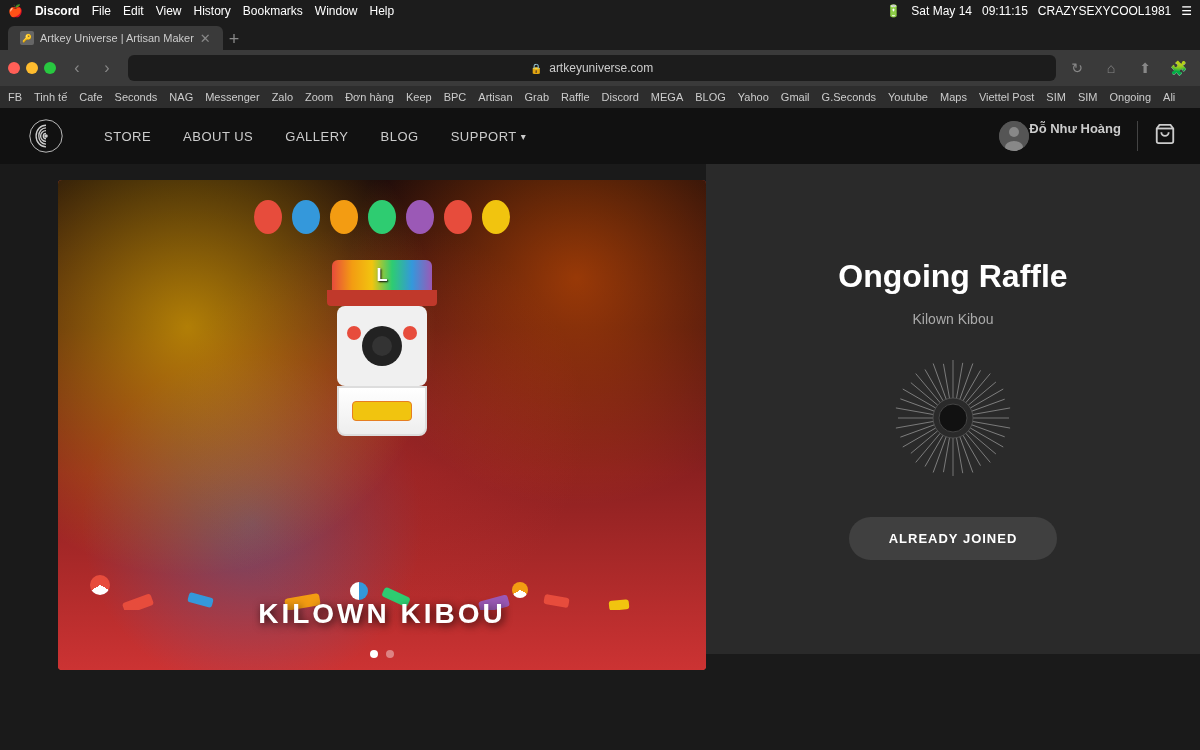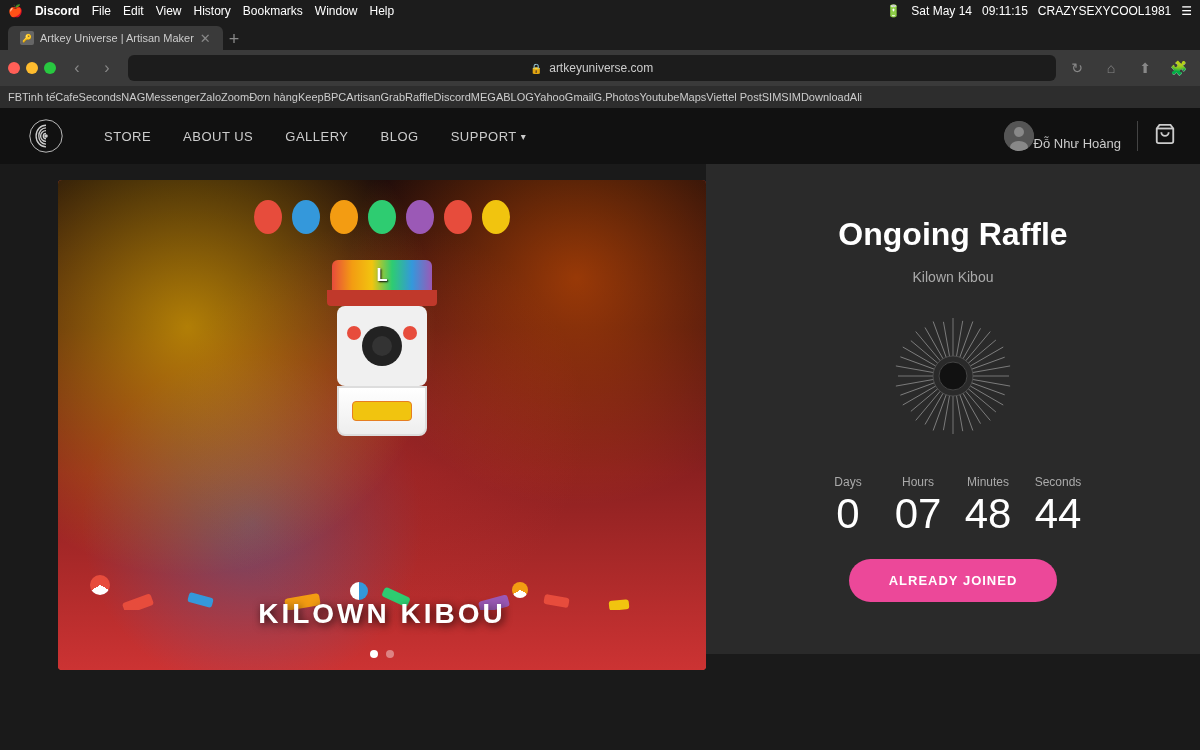--- a/index.html
+++ b/index.html
@@ -62,20 +62,21 @@
       color: #888;
       font-size: 14px;
       cursor: pointer;
     }
     .bookmarks-bar {
       height: 22px;
       background: #2d2d2d;
       display: flex;
       align-items: center;
       padding: 0 8px;
+      gap: 12px;
       font-size: 11px;
       color: #ccc;
       overflow: hidden;
     }
     .bookmark-item { cursor: pointer; white-space: nowrap; }
 
     
     .tab-bar {
       height: 28px;
       background: #1c1c1c;
@@ -134,24 +135,25 @@
       text-decoration: none;
     }
     .nav-link-support { display: flex; align-items: center; gap: 4px; }
     .nav-right {
       display: flex;
       align-items: center;
       gap: 16px;
     }
     .user-area {
       display: flex;
-      align-items: flex-end;
+      align-items: flex-start;
       gap: 0;
       color: #ccc;
       font-size: 13px;
+      font-weight: bold;
     }
     .avatar {
       width: 30px; height: 30px;
       border-radius: 50%;
       background: #555;
       overflow: hidden;
       display: flex; align-items: center; justify-content: center;
       font-size: 12px; color: #fff;
     }
     .divider { width: 1px; height: 30px; background: #444; }
@@ -267,21 +269,21 @@
     .countdown-value {
       color: #fff;
       font-size: 42px;
       font-weight: 300;
       line-height: 1;
       min-width: 50px;
       text-align: center;
     }
 
     .join-btn {
-      background: #ec4899;
+      background: #404040;
       color: #fff;
       border: none;
       border-radius: 24px;
       padding: 14px 40px;
       font-size: 13px;
       font-weight: 600;
       letter-spacing: 1px;
       cursor: pointer;
       margin-top: 8px;
     }
@@ -353,27 +355,27 @@
   <span class="bookmark-item">Keep</span>
   <span class="bookmark-item">BPC</span>
   <span class="bookmark-item">Artisan</span>
   <span class="bookmark-item">Grab</span>
   <span class="bookmark-item">Raffle</span>
   <span class="bookmark-item">Discord</span>
   <span class="bookmark-item">MEGA</span>
   <span class="bookmark-item">BLOG</span>
   <span class="bookmark-item">Yahoo</span>
   <span class="bookmark-item">Gmail</span>
-  <span class="bookmark-item">G.Photos</span>
+  <span class="bookmark-item">G.Seconds</span>
   <span class="bookmark-item">Youtube</span>
   <span class="bookmark-item">Maps</span>
   <span class="bookmark-item">Viettel Post</span>
   <span class="bookmark-item">SIM</span>
   <span class="bookmark-item">SIM</span>
-  <span class="bookmark-item">Download</span>
+  <span class="bookmark-item">Ongoing</span>
   <span class="bookmark-item">Ali</span>
 </div>
 
 <div class="site-nav">
   <div class="site-logo">
     <svg class="logo-svg" viewBox="0 0 40 40">
 
       <circle cx="20" cy="20" r="18" fill="none" stroke="#ccc" stroke-width="1"></circle>
       <path d="M20 8 C14 8 9 13 9 20 C9 27 14 32 20 32" fill="none" stroke="#ccc" stroke-width="1.5"></path>
       <path d="M20 11 C15 11 12 15 12 20 C12 25 15 29 20 29" fill="none" stroke="#ccc" stroke-width="1.5"></path>
@@ -522,34 +524,16 @@
           <line x1="0" y1="-20" x2="0" y2="-58" stroke="#888" stroke-width="0.8" transform="rotate(340)"></line>
           <line x1="0" y1="-20" x2="0" y2="-55" stroke="#888" stroke-width="0.8" transform="rotate(350)"></line>
 
           <circle cx="0" cy="0" r="14" fill="#111" stroke="#444" stroke-width="1"></circle>
 
           <circle cx="0" cy="0" r="20" fill="none" stroke="#555" stroke-width="0.8"></circle>
         </g>
       </svg>
     </div>
 
-    <div class="countdown">
-      <div class="countdown-unit">
-        <span class="countdown-label">Days</span>
-        <span class="countdown-value">0</span>
-      </div>
-      <div class="countdown-unit">
-        <span class="countdown-label">Hours</span>
-        <span class="countdown-value">07</span>
-      </div>
-      <div class="countdown-unit">
-        <span class="countdown-label">Minutes</span>
-        <span class="countdown-value">48</span>
-      </div>
-      <div class="countdown-unit">
-        <span class="countdown-label">Seconds</span>
-        <span class="countdown-value">44</span>
-      </div>
-    </div>
 
     <button class="join-btn">ALREADY JOINED</button>
   </div>
 </div>
 
 </body></html>

